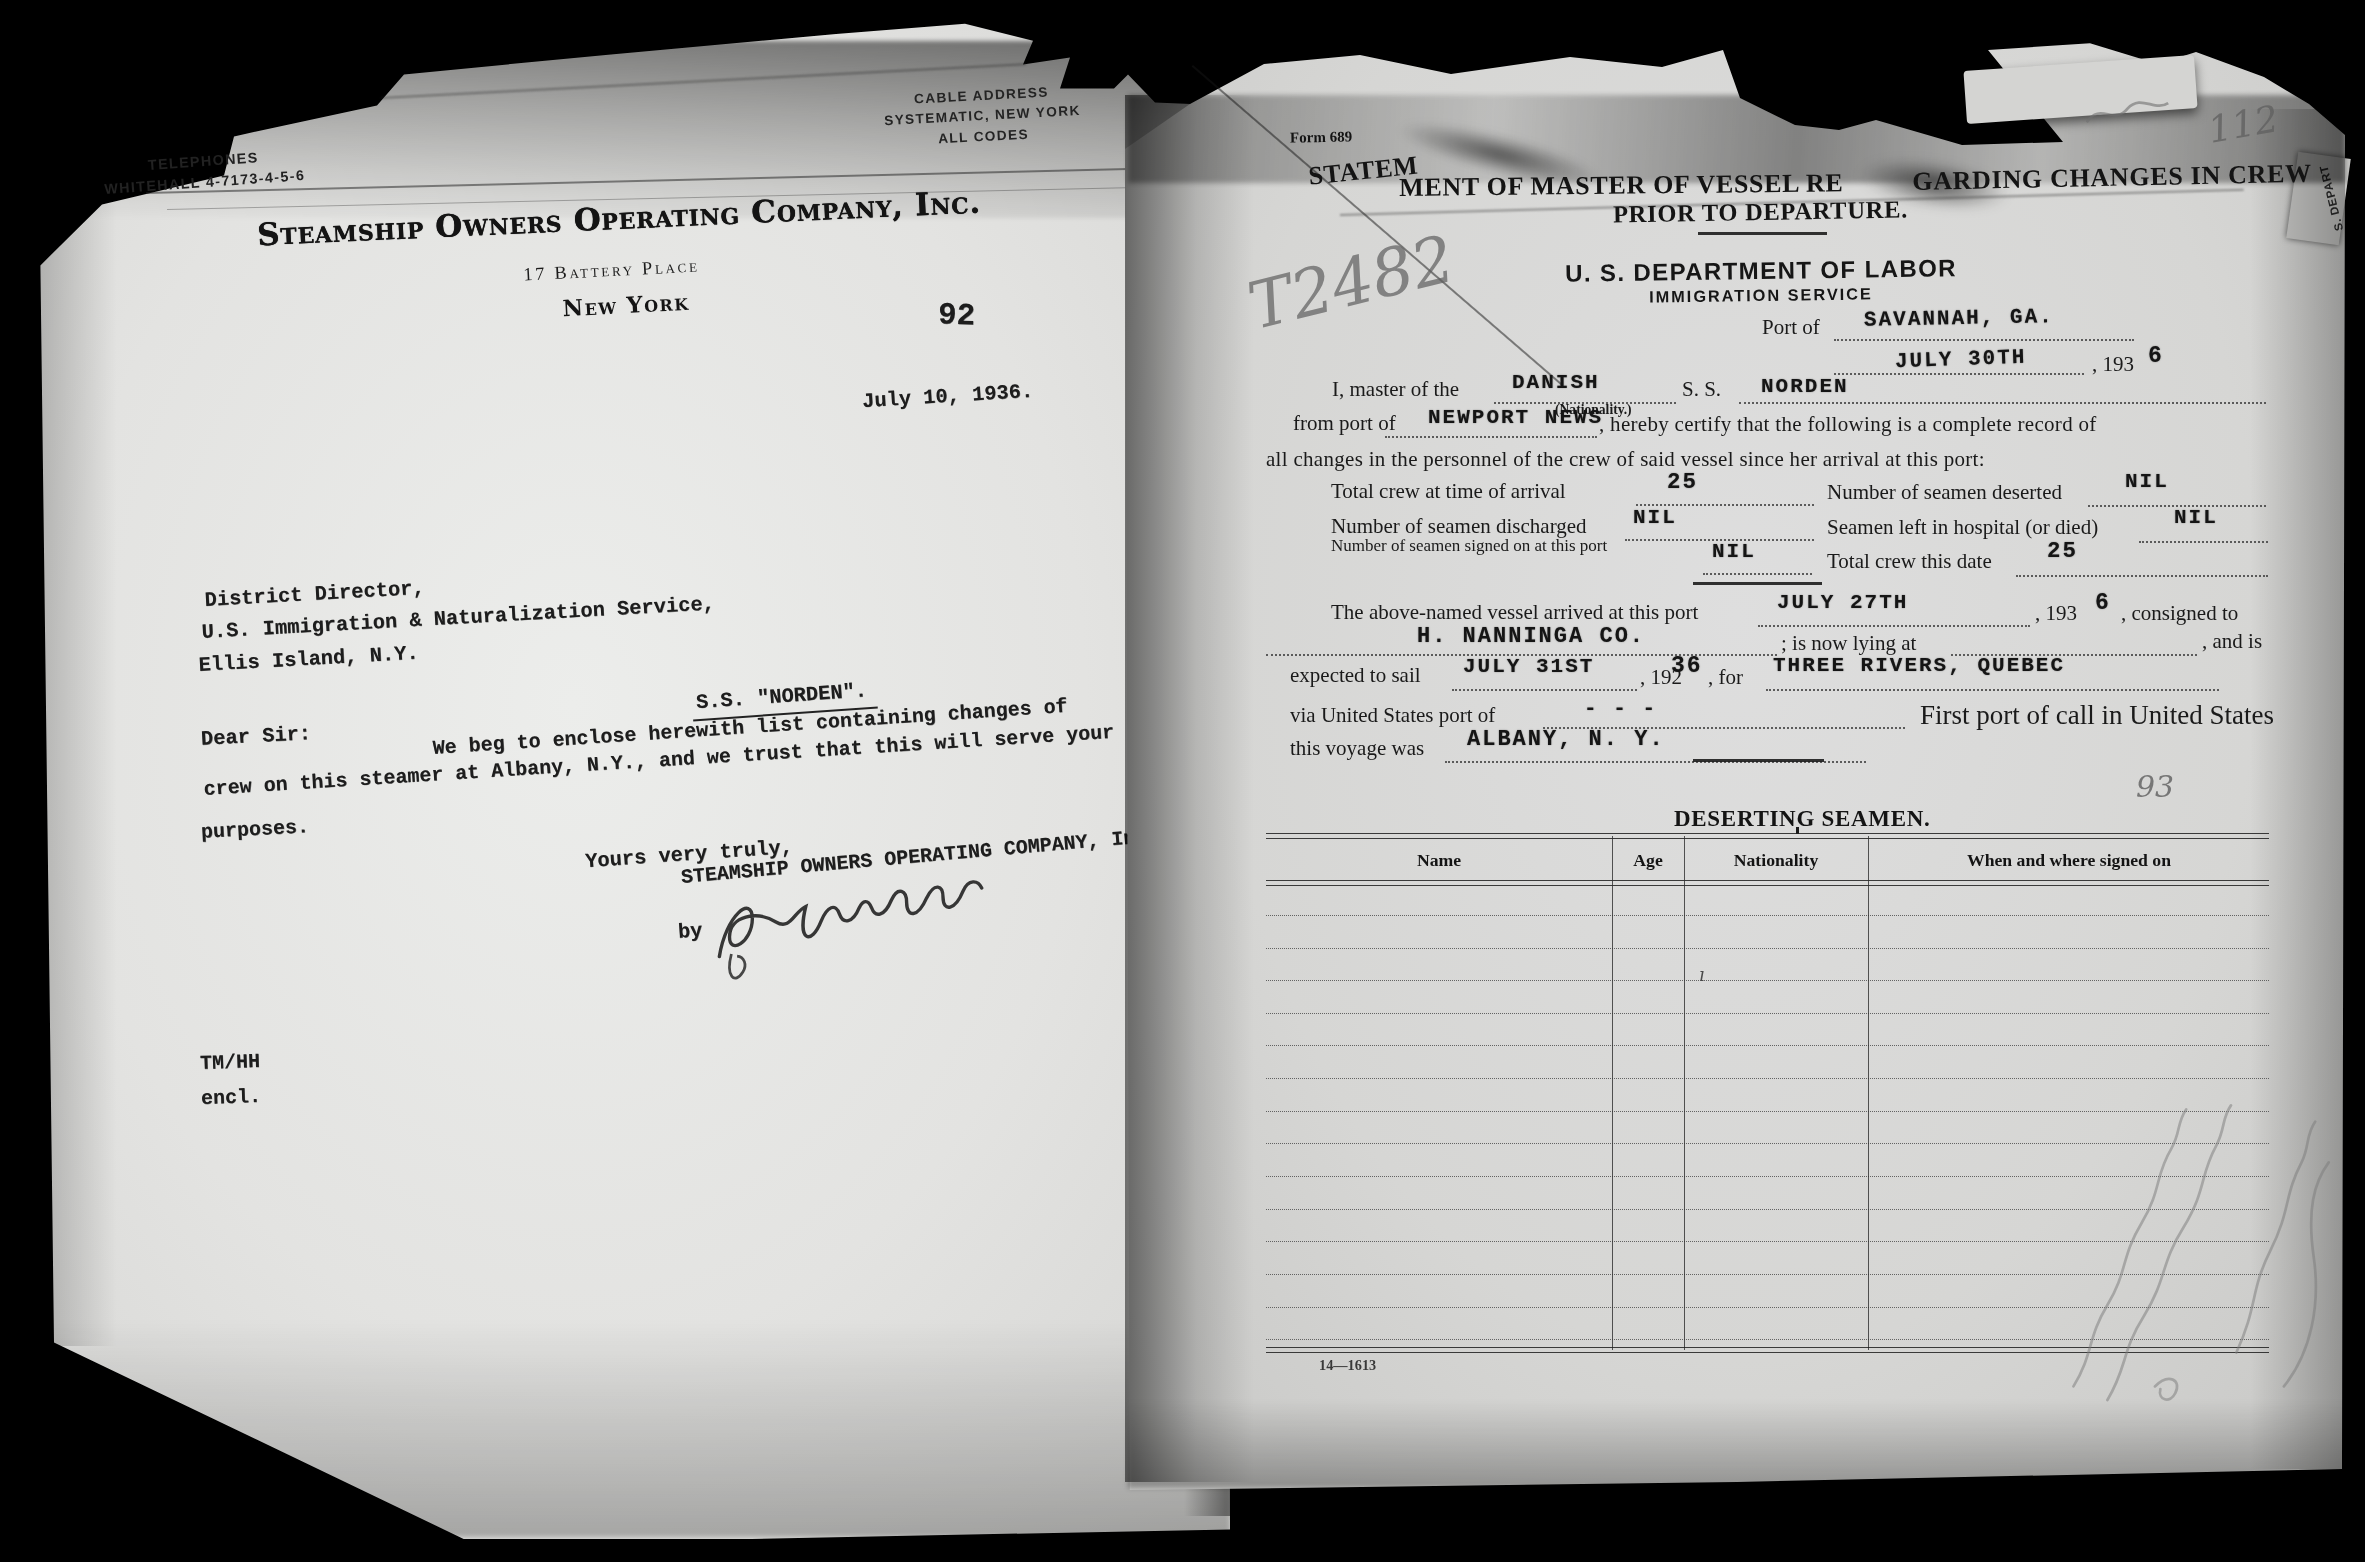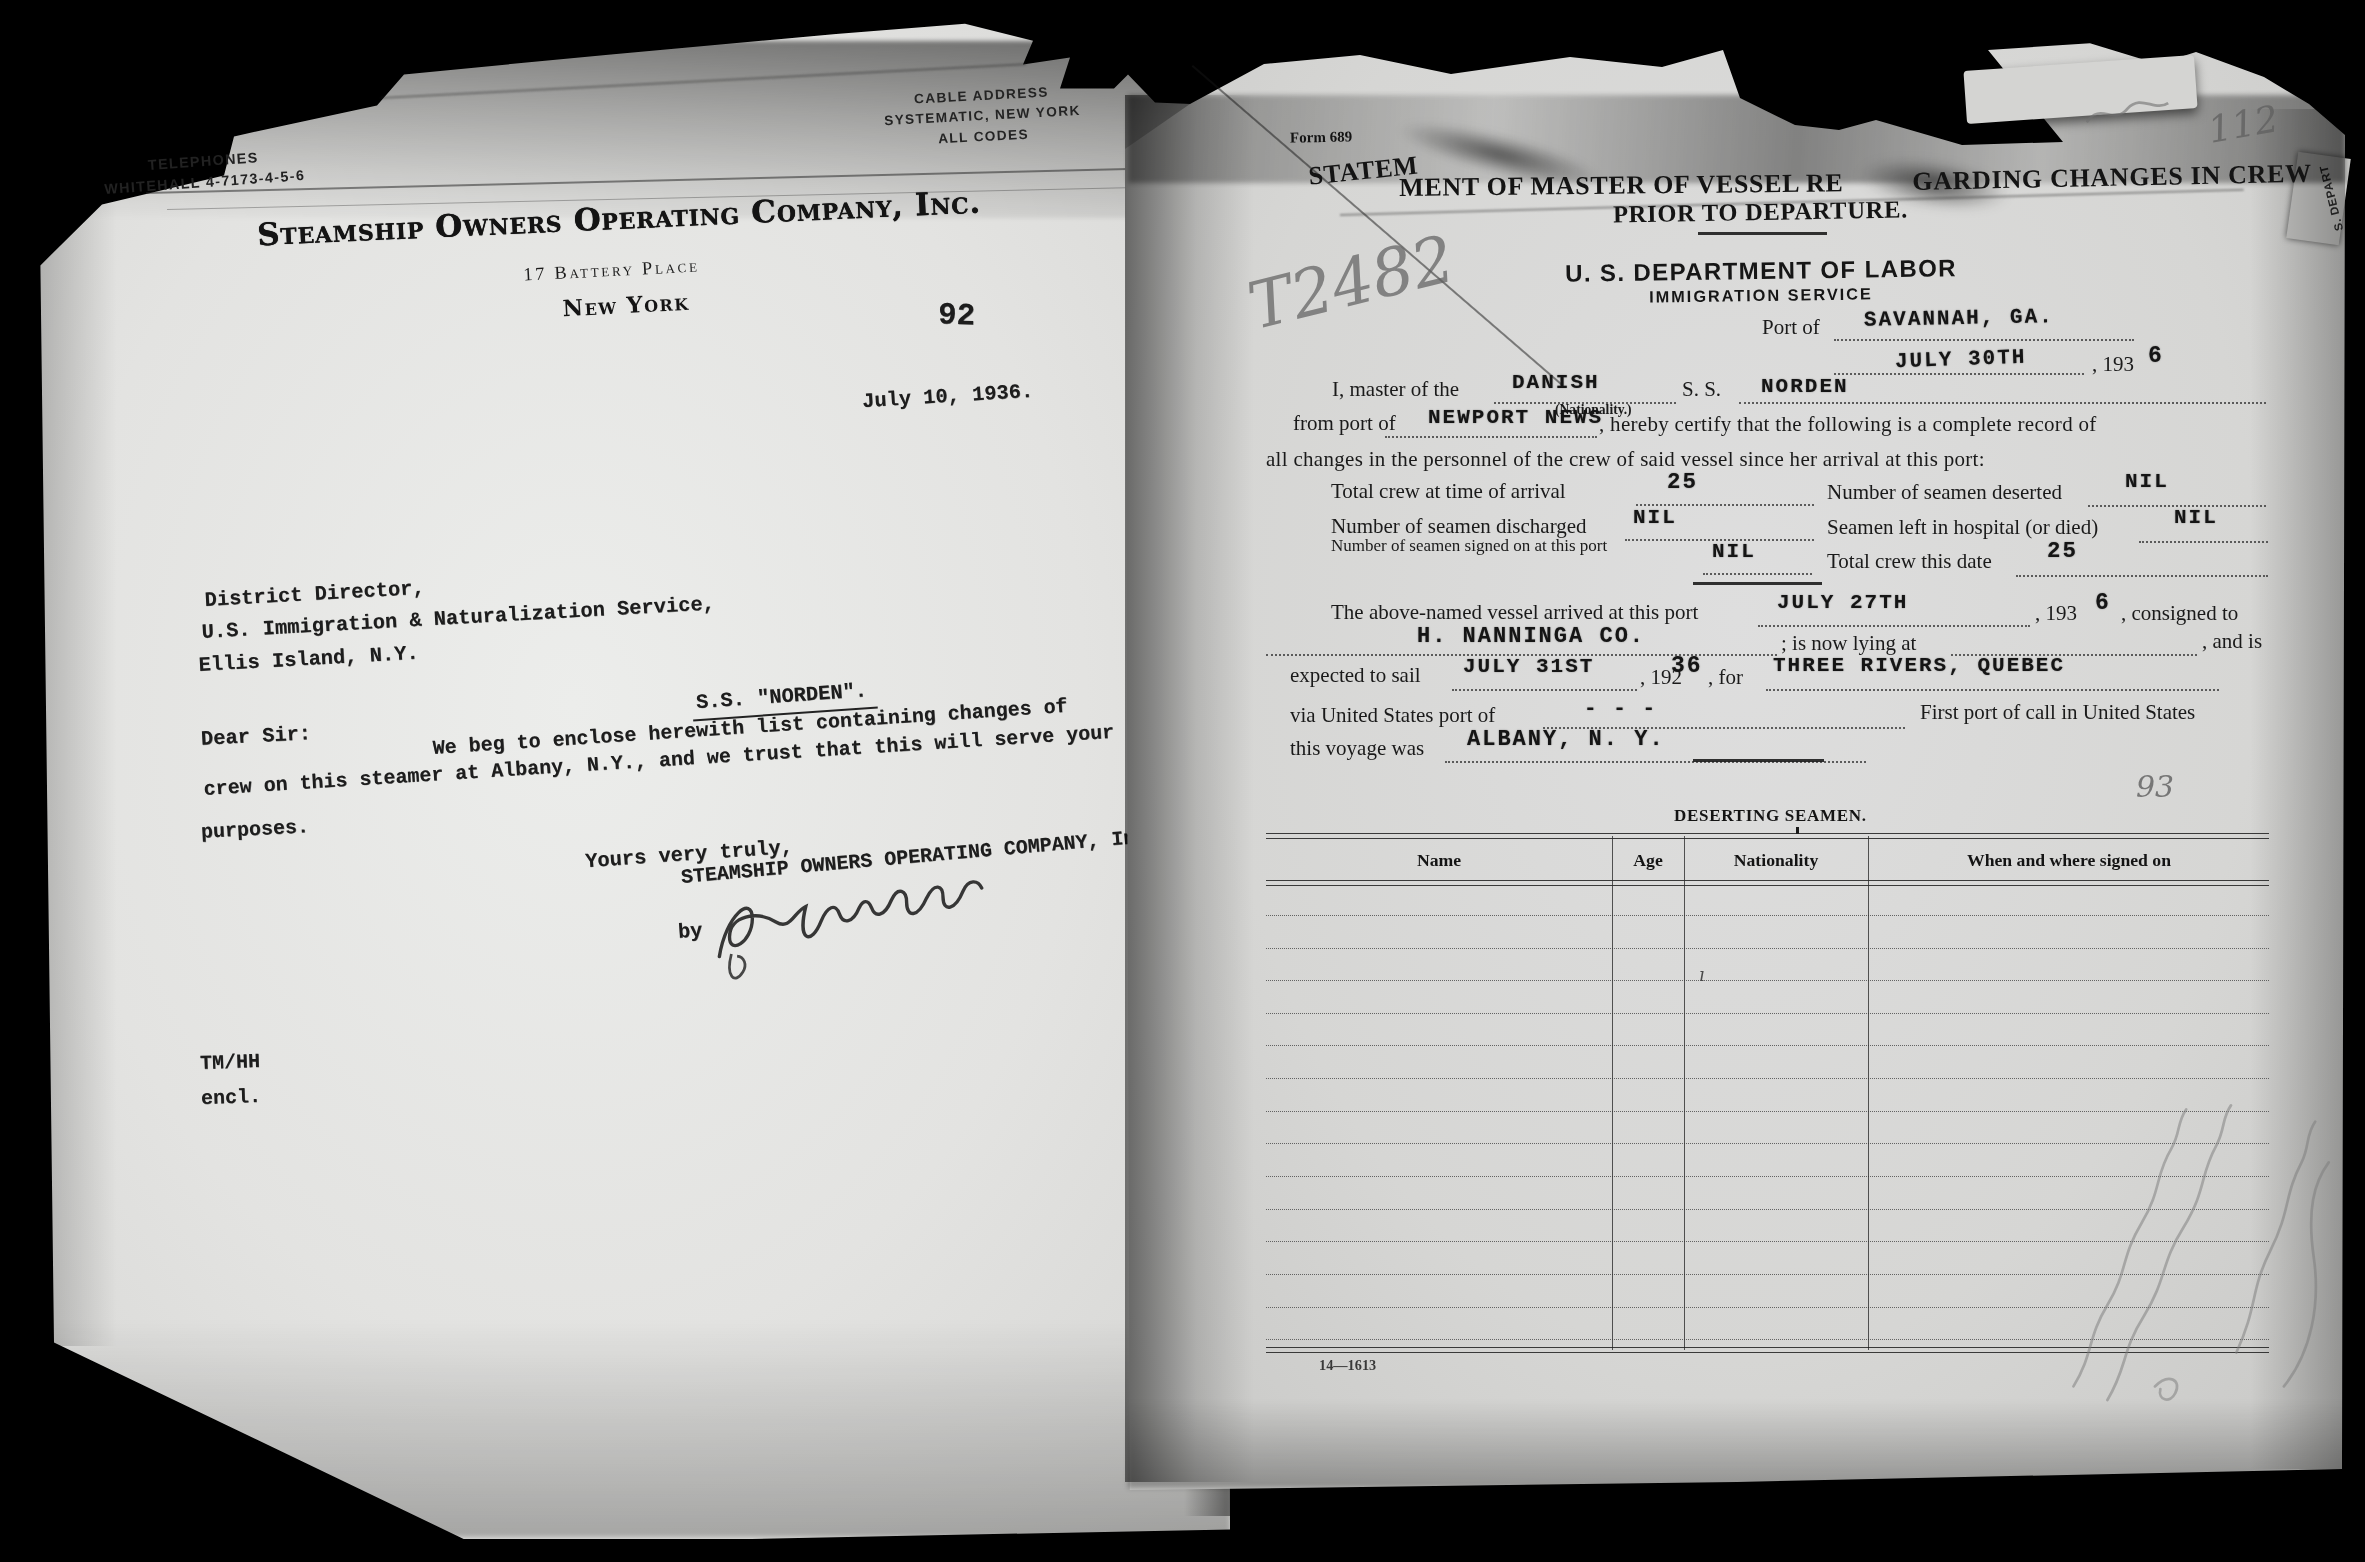--- a/index.html
+++ b/index.html
@@ -219,31 +219,31 @@
   <div class="el ft nw" style="left:1463px;top:655px;font-size:21px;">JULY 31ST</div>
   <div class="el s nw" style="left:1640px;top:665px;font-size:21px;">, 192</div>
   <div class="el ft nw" style="left:1671px;top:653px;font-size:23px;">36</div>
   <div class="el s nw" style="left:1708px;top:665px;font-size:21px;">, for</div>
   <div class="el dots" style="left:1766px;top:688px;width:453px;"></div>
   <div class="el ft nw" style="left:1773px;top:654px;font-size:21px;">THREE RIVERS, QUEBEC</div>
 
   <div class="el s nw" style="left:1290px;top:703px;font-size:21px;">via United States port of</div>
   <div class="el dots" style="left:1543px;top:726px;width:362px;"></div>
   <div class="el ft nw" style="left:1584px;top:697px;font-size:21px;">- - -</div>
-  <div class="el s nw" style="left:1920px;top:700px;font-size:21px;">First port of call in United States</div>
+  <div class="el s nw" style="left:1920px;top:700px;font-size:27px;">First port of call in United States</div>
 
   <div class="el s nw" style="left:1290px;top:736px;font-size:21px;">this voyage was</div>
   <div class="el dots" style="left:1445px;top:760px;width:421px;"></div>
   <div class="el ft nw" style="left:1467px;top:727px;font-size:22px;">ALBANY, N. Y.</div>
 
   <div class="el thick" style="left:1693px;top:759px;width:131px;"></div>
 
   <div class="el pencil nw" style="left:2136px;top:769px;font-size:30px;opacity:.8;">93</div>
 
-  <div class="el sb nw" style="left:1674px;top:806px;font-size:17px;letter-spacing:0.7px;">DESERTING SEAMEN.</div>
+  <div class="el sb nw" style="left:1674px;top:806px;font-size:23px;letter-spacing:0.7px;">DESERTING SEAMEN.</div>
   <div class="el" style="left:1796px;top:827px;width:2.7px;height:6.8px;background:#1a1a1a;"></div>
 
   <div class="el dline" style="left:1266px;top:833px;width:1003px;"></div>
   <div class="el sb ctr" style="left:1371px;top:850px;width:136px;font-size:17.7px;">Name</div>
   <div class="el sb ctr" style="left:1614px;top:850px;width:68px;font-size:17.7px;">Age</div>
   <div class="el sb ctr" style="left:1708px;top:850px;width:136px;font-size:17.7px;">Nationality</div>
   <div class="el sb ctr" style="left:1899px;top:850px;width:340px;font-size:17.7px;text-align:center;">When and where signed on</div>
   <div class="el dline" style="left:1266px;top:880px;width:1003px;"></div>
 
   <div>

